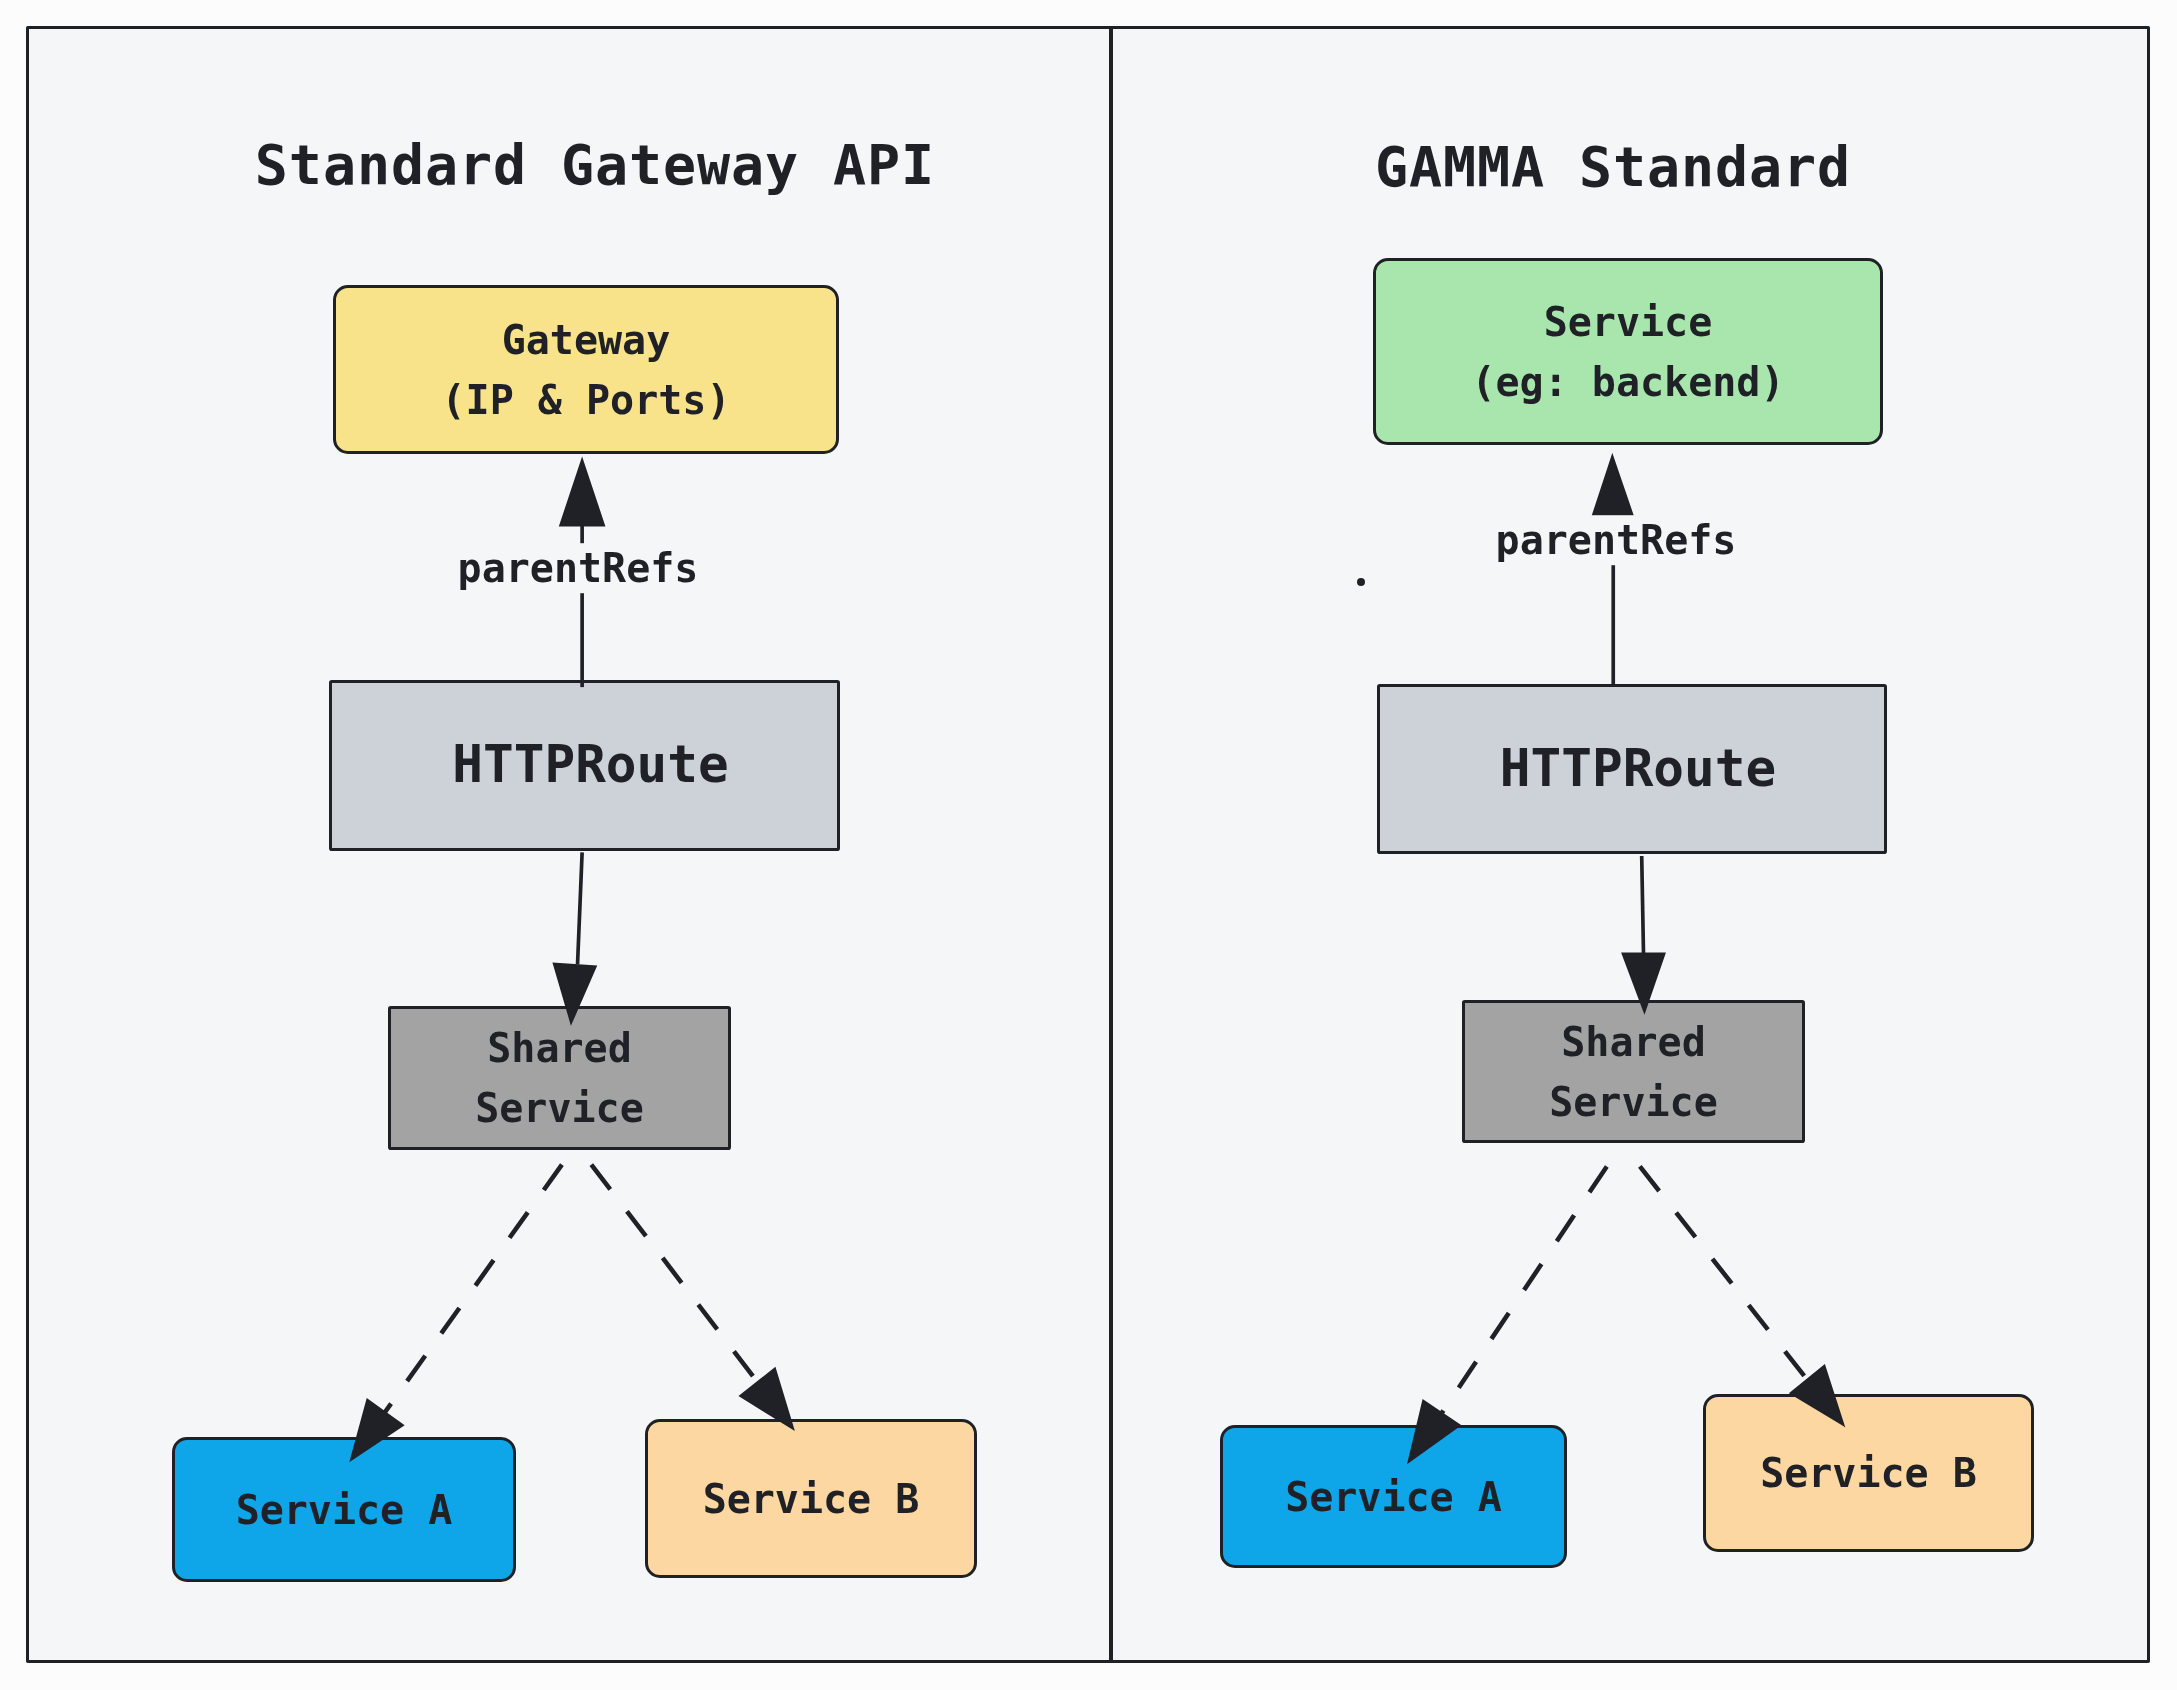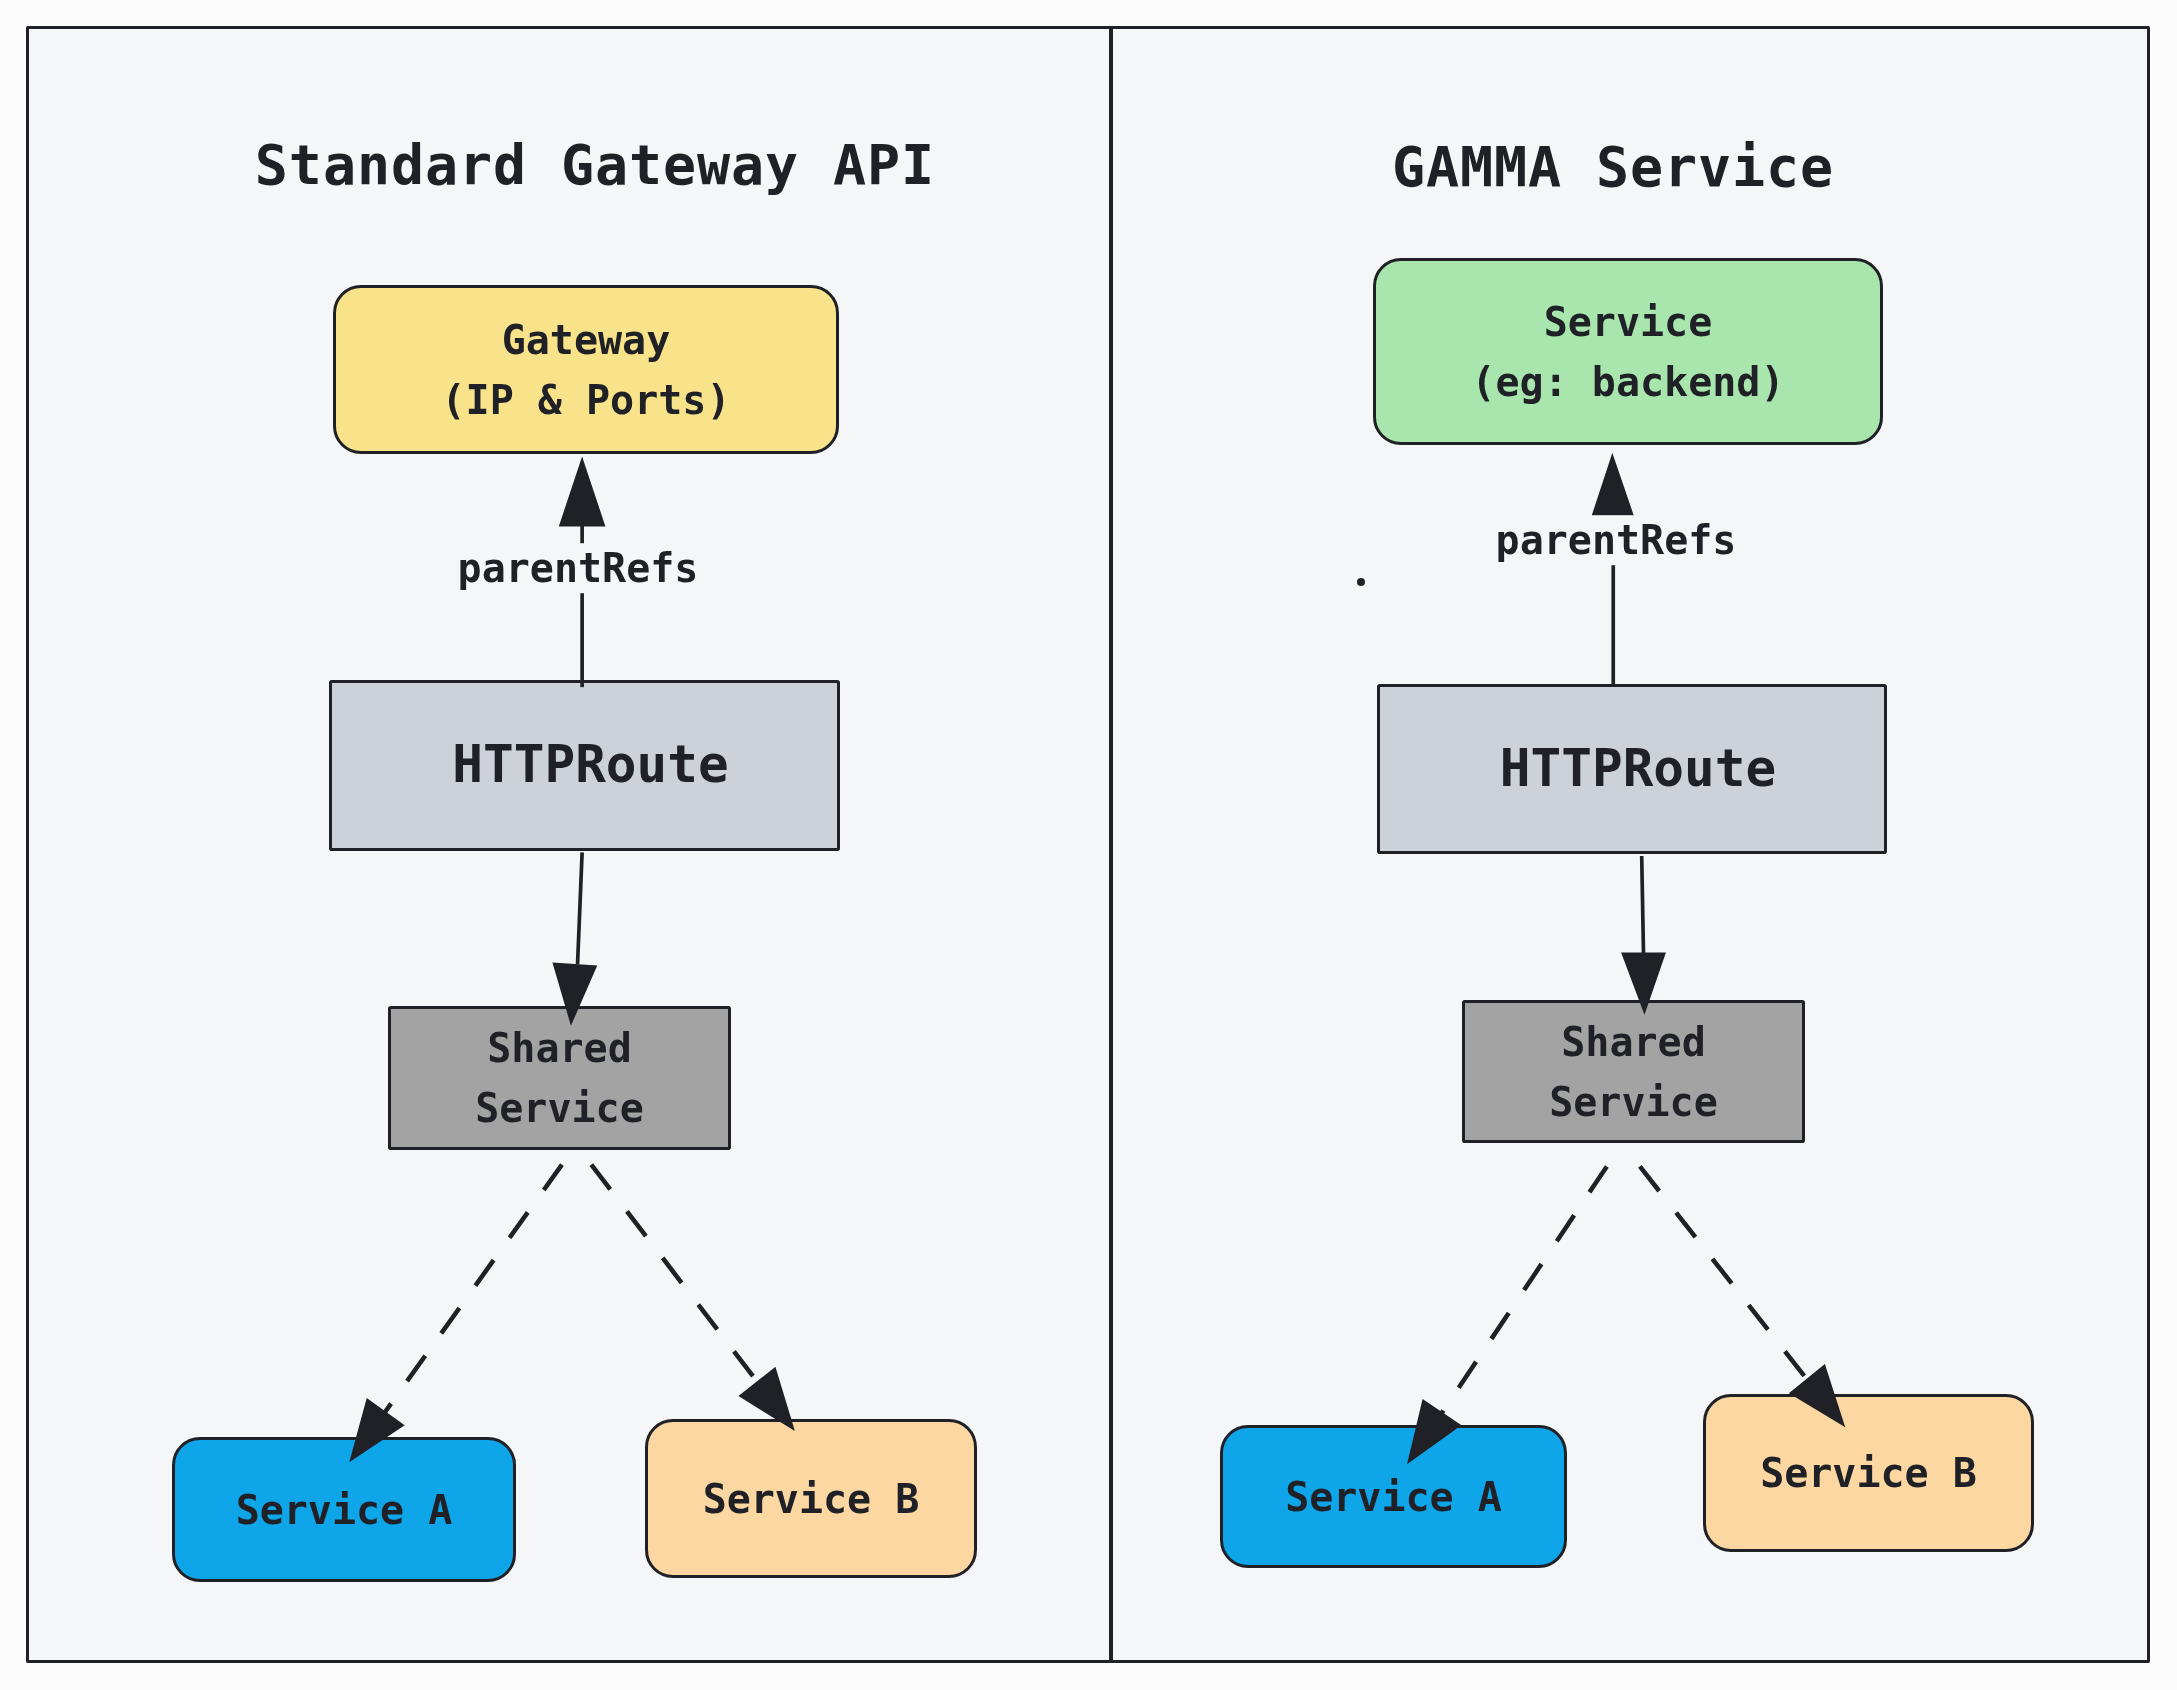--- a/index.html
+++ b/index.html
@@ -38,21 +38,21 @@
     position:absolute;z-index:1;
     box-sizing:border-box;
     border:3.7px solid var(--ink);
     display:flex;align-items:center;justify-content:center;
     text-align:center;
     white-space:pre-line;
     font-size:40px;font-weight:bold;
     line-height:1.5;
     color:var(--ink);
   }
-  .rounded{border-radius:28px;}
+  .rounded{border-radius:15px;}
   .sharp{border-radius:2.8px;}
   .fill-yellow{background:#f8e38a;}
   .fill-green{background:#a8e6ae;}
   .fill-gray{background:#cdd2d9;}
   .fill-purple{background:#a3a3a3;}
   .fill-blue{background:#0ea5e9;}
   .fill-orange{background:#fcd7a2;}
   .route-node{font-size:51px;padding-left:12px;}
   .arrows{
     position:absolute;left:0;top:0;z-index:2;
@@ -87,21 +87,21 @@
 
   <div class="node sharp fill-gray route-node" style="left:329px;top:680px;width:511px;height:171px;">HTTPRoute</div>
 
   <div class="node sharp fill-purple" style="left:388px;top:1006px;width:343px;height:144px;">Shared
 Service</div>
 
   <div class="node rounded fill-blue" style="left:172px;top:1437px;width:344px;height:145px;">Service A</div>
 
   <div class="node rounded fill-orange" style="left:645px;top:1419px;width:332px;height:159px;">Service B</div>
 
-  <div class="panel-title" style="left:1200px;top:135px;">GAMMA Service</div>
+  <div class="panel-title" style="left:1200px;top:135px;">GAMMA Standard</div>
 
   <div class="node rounded fill-green" style="left:1373px;top:258px;width:510px;height:187px;">Service
 (eg: backend)</div>
 
   <div class="node sharp fill-gray route-node" style="left:1377px;top:684px;width:510px;height:170px;">HTTPRoute</div>
 
   <div class="node sharp fill-purple" style="left:1462px;top:1000px;width:343px;height:143px;">Shared
 Service</div>
 
   <div class="node rounded fill-blue" style="left:1220px;top:1425px;width:347px;height:143px;">Service A</div>

